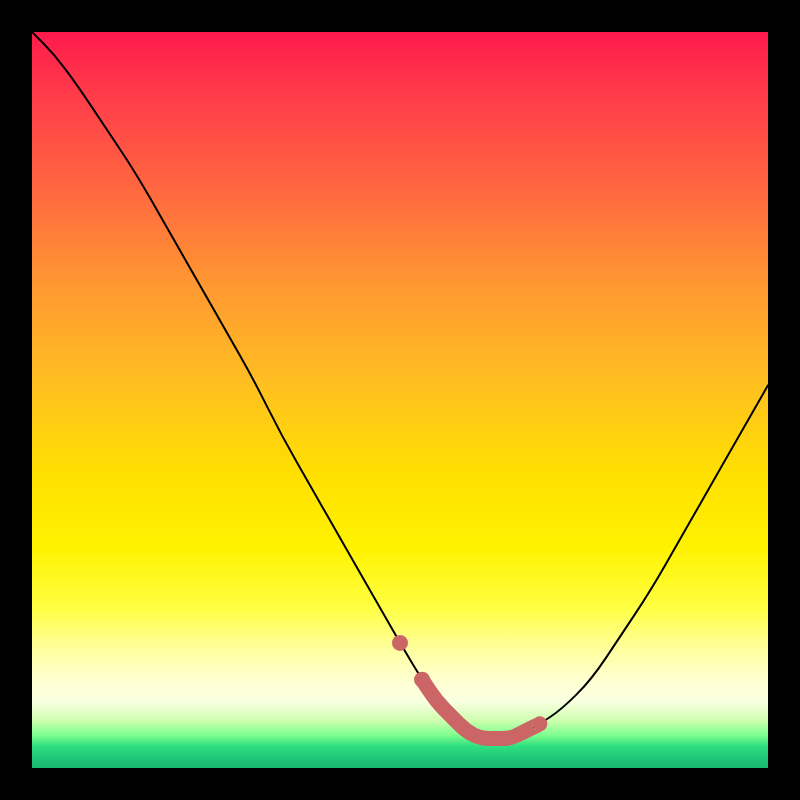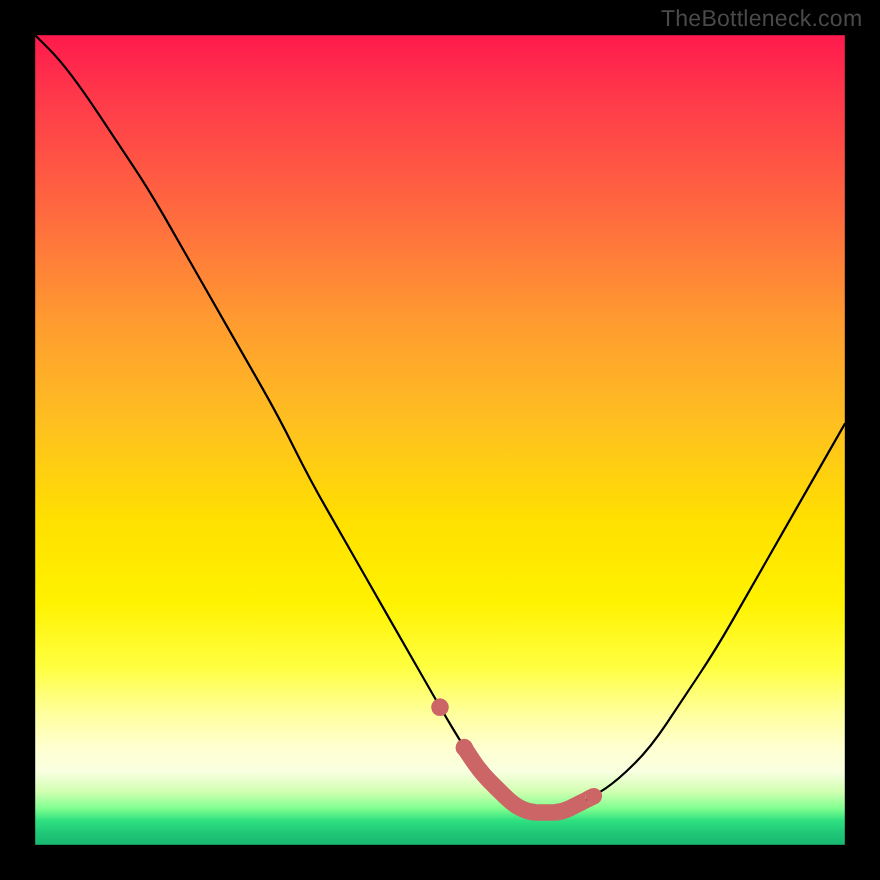--- a/index.html
+++ b/index.html
@@ -77,21 +77,20 @@
     stroke-linejoin: round;
   }
   .dot {
     fill: #cc6666;
   }
 </style>
 </head>
 <body>
 
 <div class="frame">
-  <div class="watermark">TheBottleneck.com</div>
 
   <div class="plot">
     <svg class="curve" viewBox="0 0 736 736">
 
       <path id="curve-path" class="thin" d="M 0.0 0.0 Q 0.0 0.0 11.0 11.0 Q 22.1 22.1 33.1 36.8 Q 44.2 51.5 58.9 73.6 Q 73.6 95.7 88.3 117.8 Q 103.0 139.8 117.8 165.6 Q 132.5 191.4 147.2 217.1 Q 161.9 242.9 176.6 268.6 Q 191.4 294.4 206.1 320.2 Q 220.8 345.9 235.5 375.4 Q 250.2 404.8 265.0 430.6 Q 279.7 456.3 294.4 482.1 Q 309.1 507.8 323.8 533.6 Q 338.6 559.4 353.3 585.1 Q 368.0 610.9 379.0 629.3 Q 390.1 647.7 397.4 658.7 Q 404.8 669.8 412.2 677.1 Q 419.5 684.5 426.9 691.8 Q 434.2 699.2 441.6 702.9 Q 449.0 706.6 456.3 706.6 Q 463.7 706.6 471.0 706.6 Q 478.4 706.6 485.8 702.9 Q 493.1 699.2 500.5 695.5 Q 507.8 691.8 518.9 684.5 Q 529.9 677.1 544.6 662.4 Q 559.4 647.7 574.1 625.6 Q 588.8 603.5 603.5 581.4 Q 618.2 559.4 633.0 533.6 Q 647.7 507.8 662.4 482.1 Q 677.1 456.3 691.8 430.6 Q 706.6 404.8 721.3 379.0 T 736.0 353.3"></path>
 
       <path id="thick-path" class="thick" d="M 390.1 647.7 Q 390.1 647.7 397.4 658.7 Q 404.8 669.8 412.2 677.1 Q 419.5 684.5 426.9 691.8 Q 434.2 699.2 441.6 702.9 Q 449.0 706.6 456.3 706.6 Q 463.7 706.6 471.0 706.6 Q 478.4 706.6 485.8 702.9 Q 493.1 699.2 500.5 695.5 T 507.8 691.8"></path>
 
       <circle id="dot1" class="dot" r="8" cx="368" cy="610.88"></circle>
       <circle id="dot2" class="dot" r="8" cx="390.08000000000004" cy="647.6800000000001"></circle>

